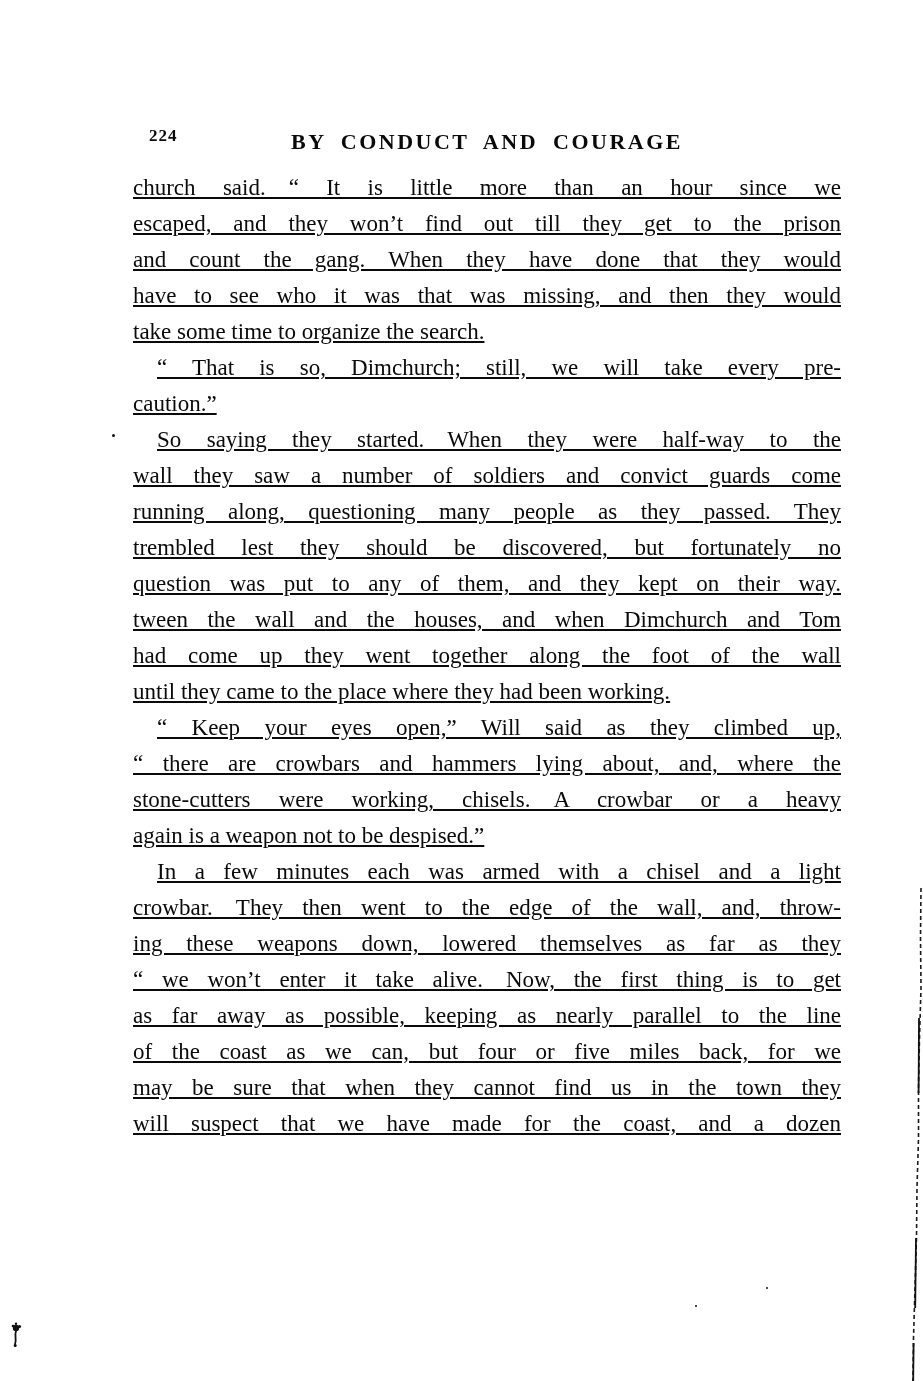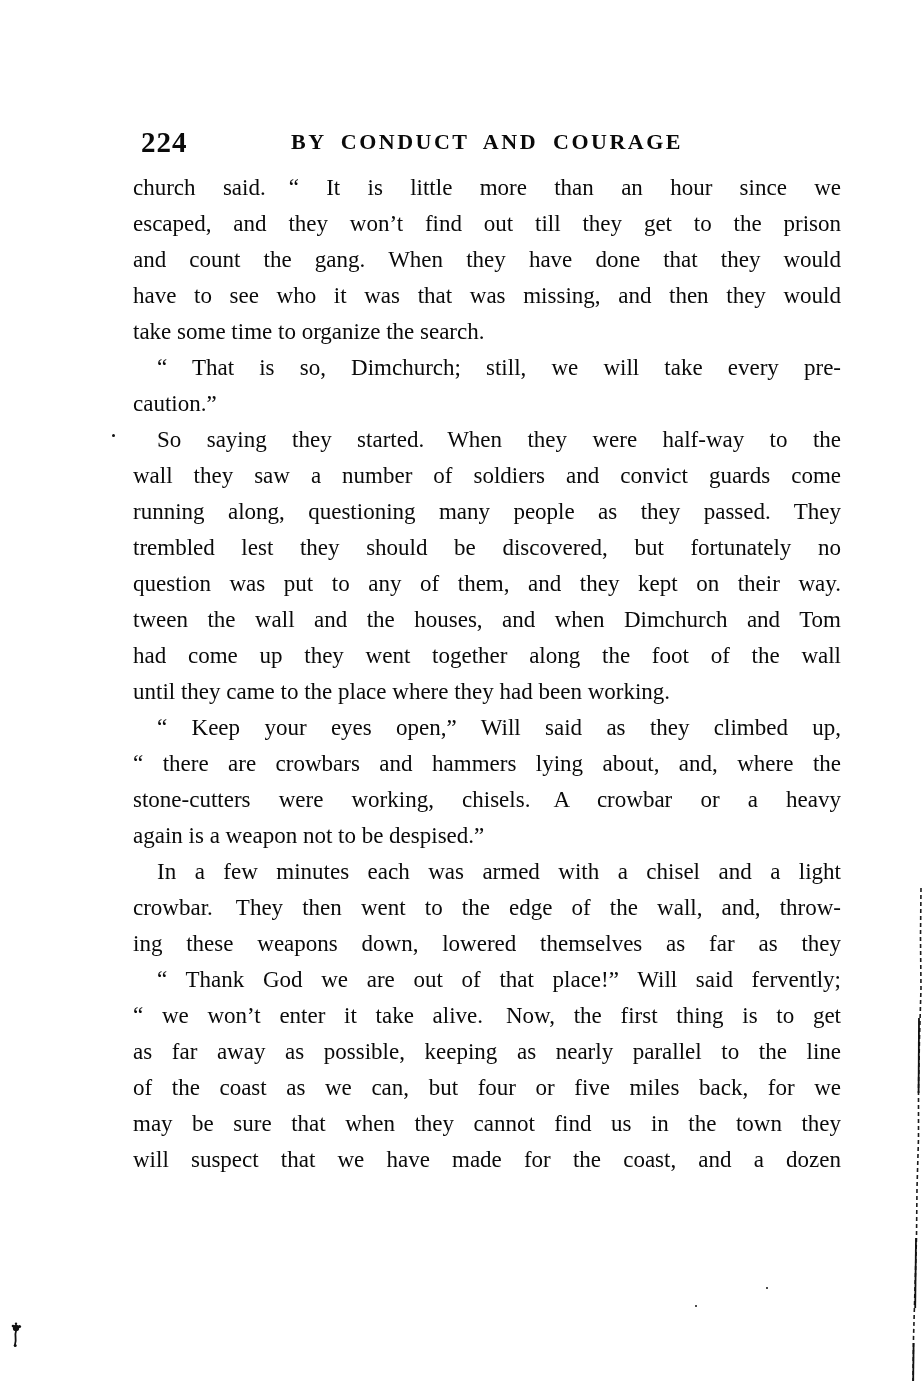--- a/index.html
+++ b/index.html
@@ -22,23 +22,23 @@
   }
   .running-head {
     position: absolute;
     left: 133px;
     top: 126px;
     width: 708px;
     height: 26px;
   }
   .pagenum {
     position: absolute;
-    left: 8px;
+    left: 16px;
     top: 0;
-    font-size: 29px;
+    font-size: 17px;
     font-weight: 600;
     letter-spacing: 1px;
     text-align: center;
   }
   .running-title {
     position: absolute;
     left: 0;
     right: 0;
     top: 3px;
     text-align: center;
@@ -55,20 +55,21 @@
     font-size: 23px;
     line-height: 36px;
   }
   .para { margin: 0; padding: 0; }
   .line {
     height: 36px;
     text-align: justify;
     text-align-last: justify;
     white-space: nowrap;
     white-space: normal;
+    text-decoration: underline;
   }
   .line.end { text-align-last: left; }
   .line.ind { text-indent: 24px; }
   .speck {
     position: absolute;
     background: #111;
     border-radius: 50%;
   }
   .artifact-svg {
     position: absolute;
@@ -118,21 +119,20 @@
       <div class="line end">again is a weapon not to be despised.”</div>
     </section>
 
     <section class="para">
       <div class="line ind">In a few minutes each was armed with a chisel and a light</div>
       <div class="line">crowbar. They then went to the edge of the wall, and, throw-</div>
       <div class="line">ing these weapons down, lowered themselves as far as they</div>
     </section>
 
     <section class="para">
-      <div class="line ind">“ Thank God we are out of that place!” Will said fervently;</div>
       <div class="line">“ we won’t enter it take alive. Now, the first thing is to get</div>
       <div class="line">as far away as possible, keeping as nearly parallel to the line</div>
       <div class="line">of the coast as we can, but four or five miles back, for we</div>
       <div class="line">may be sure that when they cannot find us in the town they</div>
       <div class="line">will suspect that we have made for the coast, and a dozen</div>
     </section>
 
   </div>
 
   <svg class="artifact-svg" style="left:8px; top:1322px;" width="24" height="32" viewBox="0 0 24 32">

